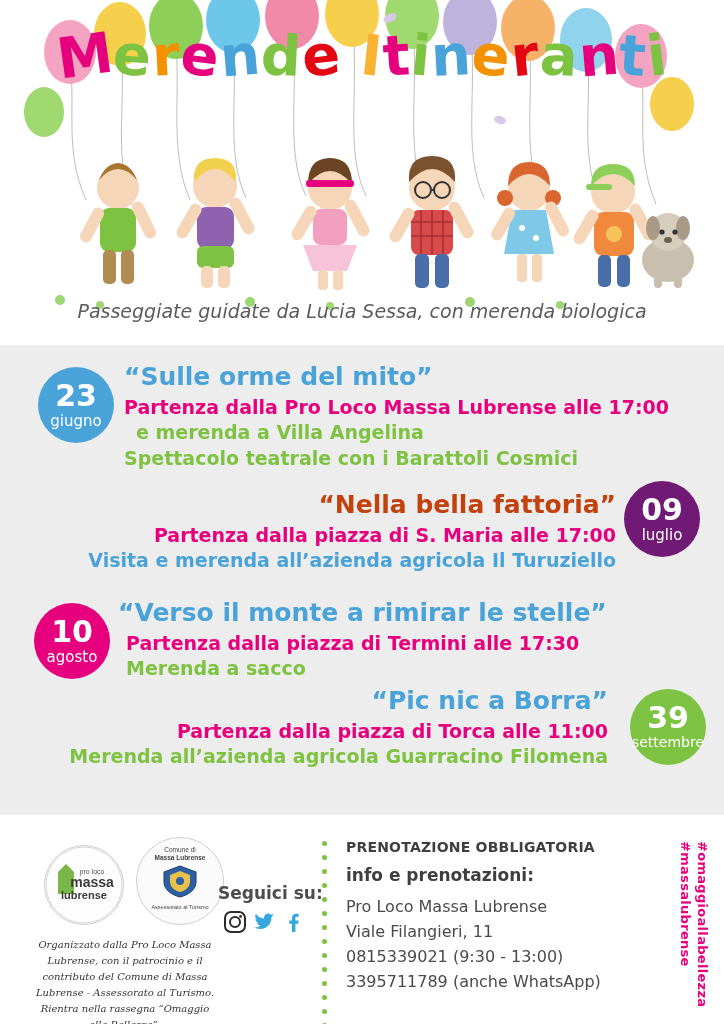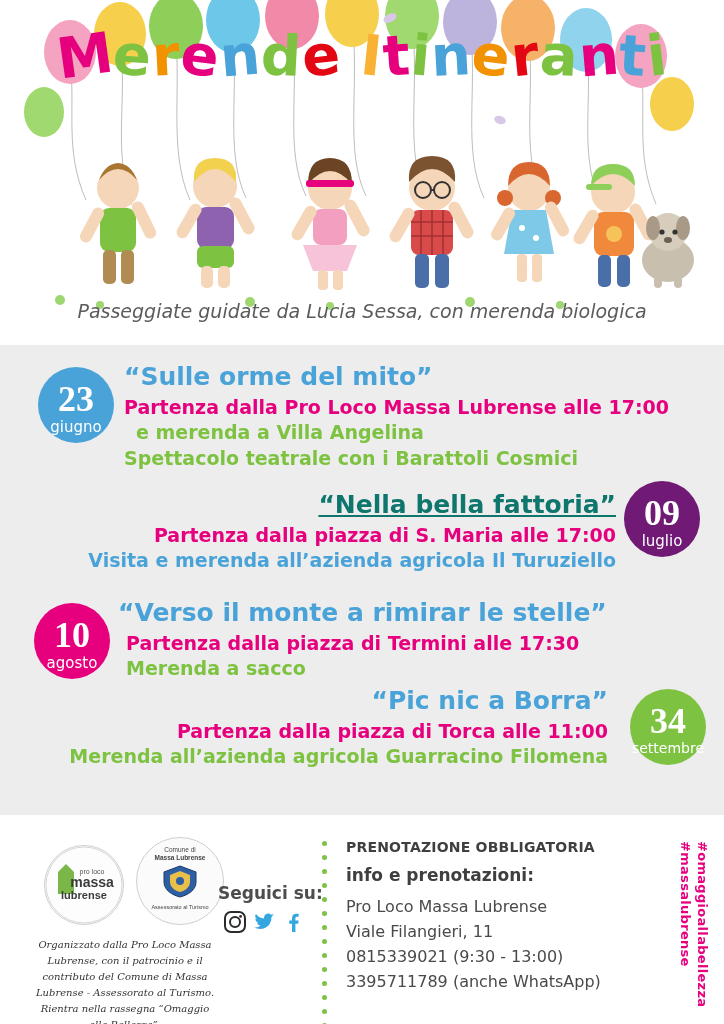--- a/index.html
+++ b/index.html
@@ -77,25 +77,24 @@
   .badge {
     position: absolute;
     width: 76px; height: 76px;
     border-radius: 50%;
     color: #ffffff;
     text-align: center;
     font-family: "DejaVu Sans", sans-serif;
   }
   .badge .day {
     display: block;
-    font-size: 36px;
+    font-size: 30px;
     font-weight: bold;
     line-height: 1;
     padding-top: 14px;
-    font-family: Liberation Serif, serif;
   }
   .badge .month {
     display: block;
     font-size: 15px;
     line-height: 1.1;
     padding-top: 2px;
   }
   .event-block { position: absolute; }
   .ev-title {
     font-family: "DejaVu Sans", sans-serif;
@@ -390,37 +389,37 @@
     <div class="ev-line" style="color:#e6007e;">Partenza dalla Pro Loco Massa Lubrense alle 17:00</div>
     <div class="ev-line" style="color:#7ec242; padding-left:12px;">e merenda a Villa Angelina</div>
     <div class="ev-line" style="color:#7ec242;">Spettacolo teatrale con i Barattoli Cosmici</div>
   </div>
 
   <div class="badge" style="right:24px; top:136px; background:#701a75;">
     <span class="day">09</span>
     <span class="month">luglio</span>
   </div>
   <div class="event-block" style="left:40px; top:146px; width:576px; text-align:right;">
-    <div class="ev-title" style="color:#0f766e;text-decoration:underline;">“Nella bella fattoria”</div>
+    <div class="ev-title" style="color:#c2410c;">“Nella bella fattoria”</div>
     <div class="ev-line" style="color:#e6007e;">Partenza dalla piazza di S. Maria alle 17:00</div>
     <div class="ev-line" style="color:#4aa3d8;">Visita e merenda all’azienda agricola Il Turuziello</div>
   </div>
 
   <div class="badge" style="left:34px; top:258px; background:#e6007e;">
     <span class="day">10</span>
     <span class="month">agosto</span>
   </div>
   <div class="event-block" style="left:118px; top:254px; width:570px; text-align:left;">
     <div class="ev-title" style="color:#4aa3d8;">“Verso il monte a rimirar le stelle”</div>
     <div class="ev-line" style="color:#e6007e; padding-left:8px;">Partenza dalla piazza di Termini alle 17:30</div>
     <div class="ev-line" style="color:#7ec242; padding-left:8px;">Merenda a sacco</div>
   </div>
 
   <div class="badge" style="right:18px; top:344px; background:#7ec242;">
-    <span class="day">34</span>
+    <span class="day">39</span>
     <span class="month" style="font-size:14px;">settembre</span>
   </div>
   <div class="event-block" style="left:12px; top:342px; width:596px; text-align:right;">
     <div class="ev-title" style="color:#4aa3d8;">“Pic nic a Borra”</div>
     <div class="ev-line" style="color:#e6007e;">Partenza dalla piazza di Torca alle 11:00</div>
     <div class="ev-line" style="color:#7ec242;">Merenda all’azienda agricola  Guarracino Filomena</div>
   </div>
 </div>
 
 <div class="footer">

